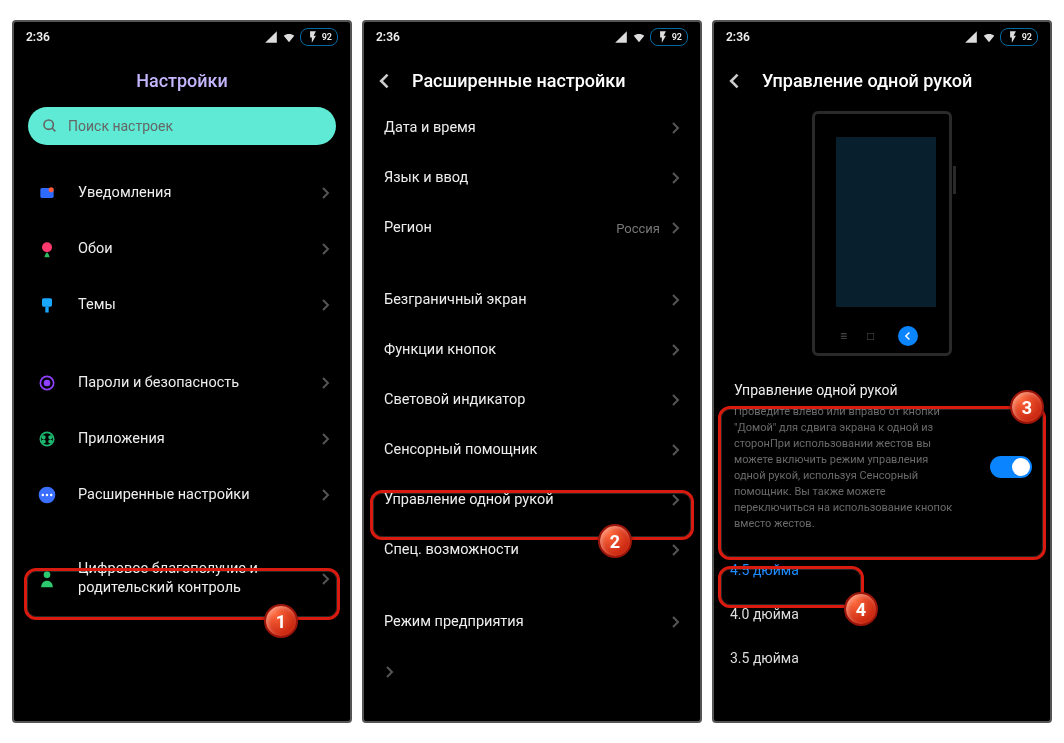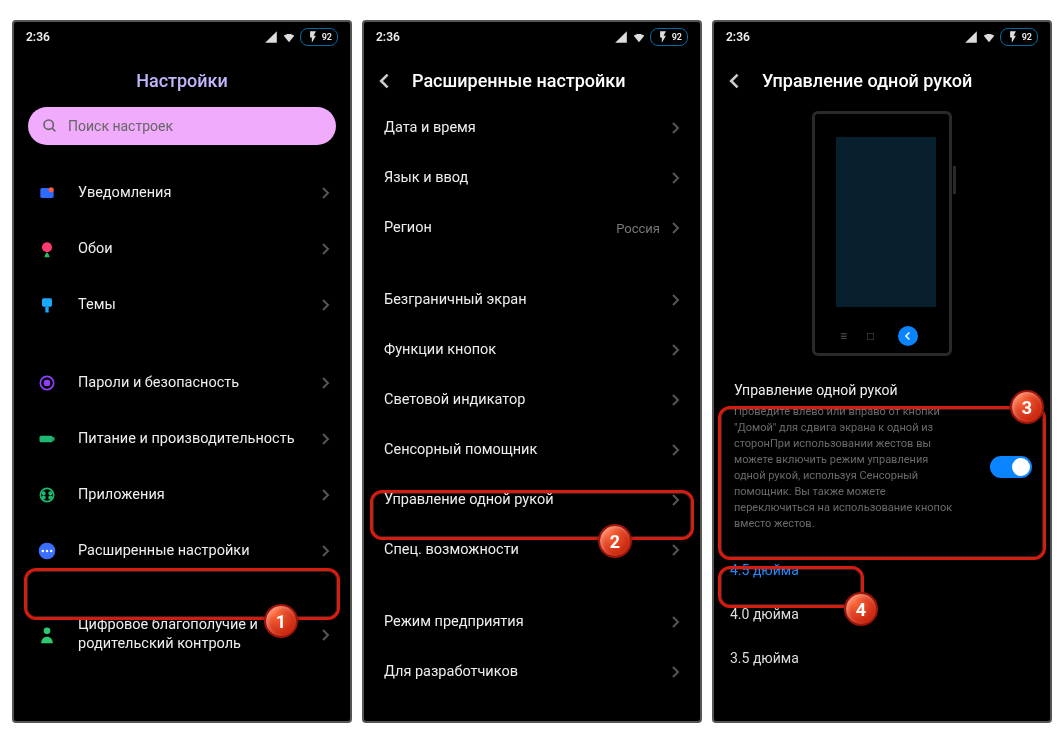--- a/index.html
+++ b/index.html
@@ -60,21 +60,21 @@
     color: #c4b5fd;
     font-size: 18px;
     font-weight: 500;
   }
   .header-title { color: #fff; font-size: 18px; font-weight: 500; }
   .back-btn { color: #aaa; width: 20px; height: 20px; display: flex; align-items: center; }
 
   
   .search-box {
     margin: 4px 14px 20px;
-    background: #f0abfc;
+    background: #5eead4;
     border-radius: 22px;
     height: 38px;
     display: flex;
     align-items: center;
     padding: 0 14px;
     color: #666;
     font-size: 14px;
     gap: 10px;
   }
 
@@ -289,32 +289,20 @@
               <circle cx="12" cy="12" r="3" fill="#9040ff"></circle>
             </svg>
           </span>
         <span class="label">Пароли и безопасность</span>
         <svg class="chev" width="10" height="14" viewBox="0 0 10 14" fill="none" stroke="#555" stroke-width="2">
             <path d="M3 2l5 5-5 5"></path>
           </svg>
       </div>
       <div class="row">
         <span class="icon-wrap">
-            <svg viewBox="0 0 24 24" width="20" height="20" fill="#1db870">
-              <rect x="3" y="8" width="16" height="8" rx="2"></rect>
-              <rect x="19" y="10" width="2" height="4"></rect>
-            </svg>
-          </span>
-        <span class="label">Питание и производительность</span>
-        <svg class="chev" width="10" height="14" viewBox="0 0 10 14" fill="none" stroke="#555" stroke-width="2">
-            <path d="M3 2l5 5-5 5"></path>
-          </svg>
-      </div>
-      <div class="row">
-        <span class="icon-wrap">
             <svg viewBox="0 0 24 24" width="20" height="20" fill="none" stroke="#1db870" stroke-width="2">
               <circle cx="12" cy="12" r="8"></circle>
               <circle cx="8" cy="10" r="1.5" fill="#1db870"></circle>
               <circle cx="16" cy="10" r="1.5" fill="#1db870"></circle>
               <circle cx="8" cy="15" r="1.5" fill="#1db870"></circle>
               <circle cx="16" cy="15" r="1.5" fill="#1db870"></circle>
             </svg>
           </span>
         <span class="label">Приложения</span>
         <svg class="chev" width="10" height="14" viewBox="0 0 10 14" fill="none" stroke="#555" stroke-width="2">
@@ -446,21 +434,20 @@
 
       <div class="spacer"></div>
 
       <div class="row">
         <span class="label">Режим предприятия</span>
         <svg class="chev" width="10" height="14" viewBox="0 0 10 14" fill="none" stroke="#555" stroke-width="2">
             <path d="M3 2l5 5-5 5"></path>
           </svg>
       </div>
       <div class="row">
-        <span class="label">Для разработчиков</span>
         <svg class="chev" width="10" height="14" viewBox="0 0 10 14" fill="none" stroke="#555" stroke-width="2">
             <path d="M3 2l5 5-5 5"></path>
           </svg>
       </div>
     </div>
 
     <div class="hl" style="left:6px; right:6px; top:468px; height:50px;"></div>
     <div class="badge" style="left:234px; top:502px;">2</div>
   </div>
 

